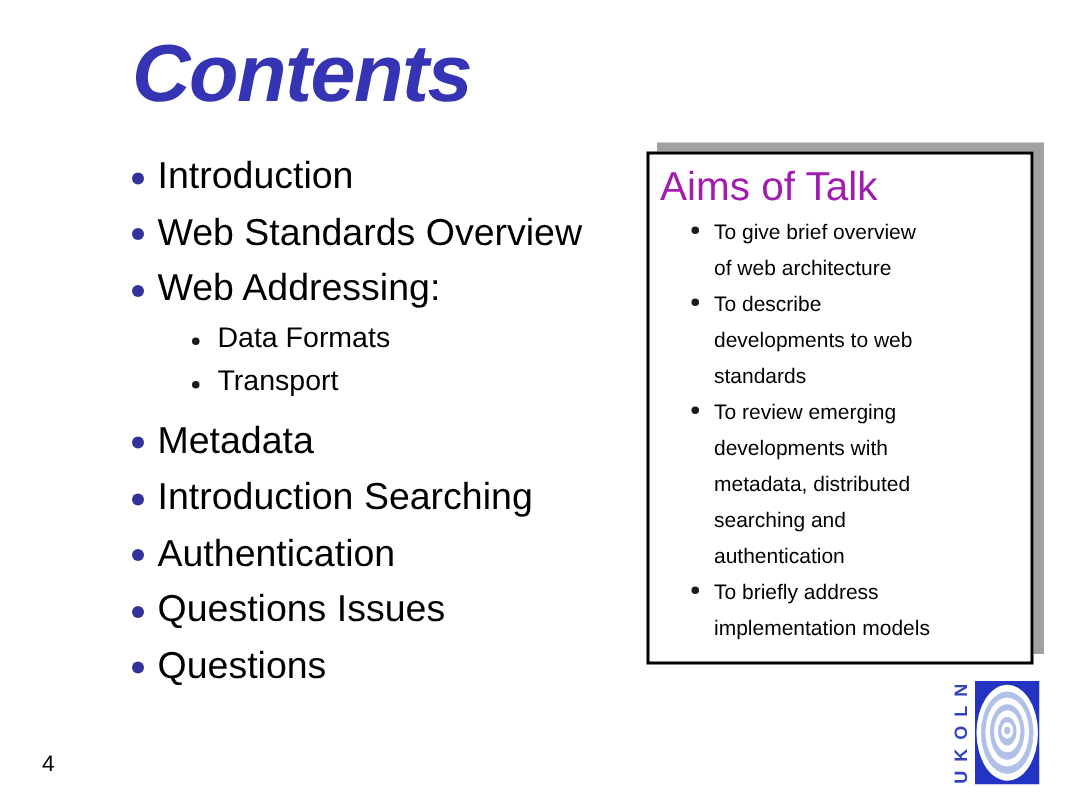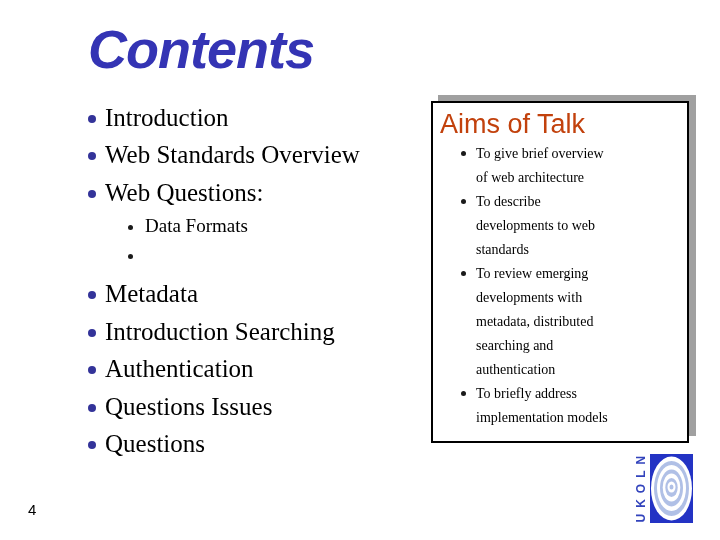--- a/index.html
+++ b/index.html
@@ -22,21 +22,21 @@
     color: #3434b4;
     letter-spacing: -1px;
   }
 
   .left-lists {
     position: absolute;
     left: 88px;
     top: 99px;
     width: 345px;
   }
-  ul { list-style: none; font-family: Liberation Serif, serif; }
+  ul { list-style: none; }
   li { display: flex; align-items: center; }
 
   .lvl1 li { height: 37.5px; font-size: 25px; }
   .lvl2 { margin-left: 40px; text-align: center; }
   .lvl2 li { height: 29px; font-size: 19px; }
   .group2 { margin-top: 6px; }
 
   .dot {
     display: inline-block;
     flex: 0 0 auto;
@@ -69,21 +69,21 @@
     top: 101px;
     width: 258px;
     height: 342px;
     background: #ffffff;
     border: 2px solid #000000;
     padding: 5px 4px 0 7px;
   }
   .aims-title {
     font-size: 27px;
     line-height: 32px;
-    color: #c2410c;
+    color: #a21caf;
   }
   .aims-list { margin-top: 2px; }
   .aims-list li {
     align-items: flex-start;
     margin-bottom: 0;
   }
   .aims-list .dot-sub {
     margin-left: 21px;
     margin-top: 9px;
     margin-right: 10px;
@@ -142,30 +142,31 @@
     <li>
       <span class="dot dot-main"></span>
       <span>Introduction</span>
     </li>
     <li>
       <span class="dot dot-main"></span>
       <span>Web Standards Overview</span>
     </li>
     <li>
       <span class="dot dot-main"></span>
-      <span>Web Questions:</span>
+      <span>Web Addressing:</span>
     </li>
   </ul>
   <ul class="lvl2">
     <li>
       <span class="dot dot-sub"></span>
       <span>Data Formats</span>
     </li>
     <li>
       <span class="dot dot-sub"></span>
+      <span>Transport</span>
     </li>
   </ul>
   <ul class="lvl1 group2">
     <li>
       <span class="dot dot-main"></span>
       <span>Metadata</span>
     </li>
     <li>
       <span class="dot dot-main"></span>
       <span>Introduction Searching</span>

